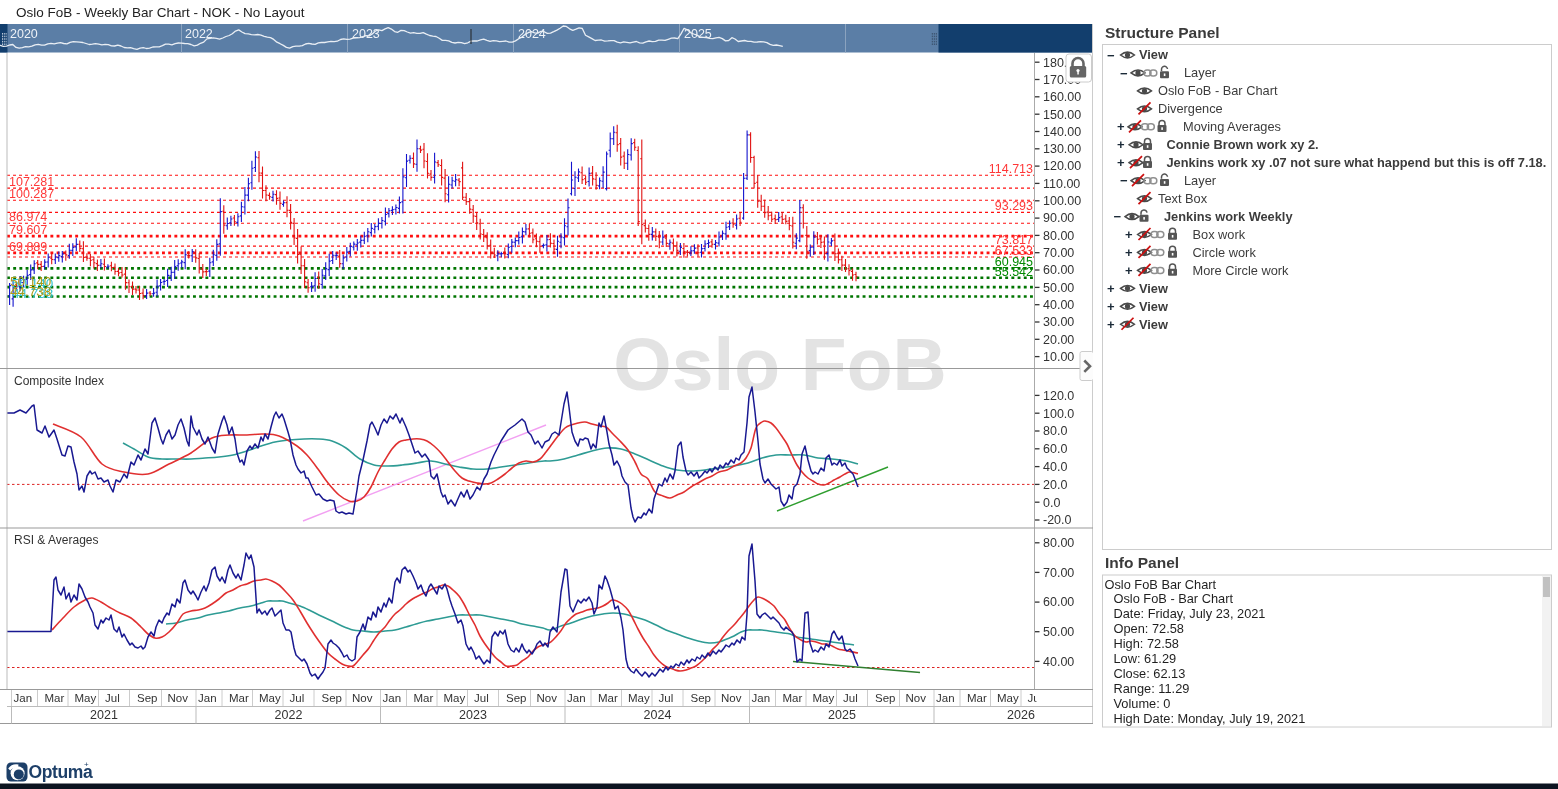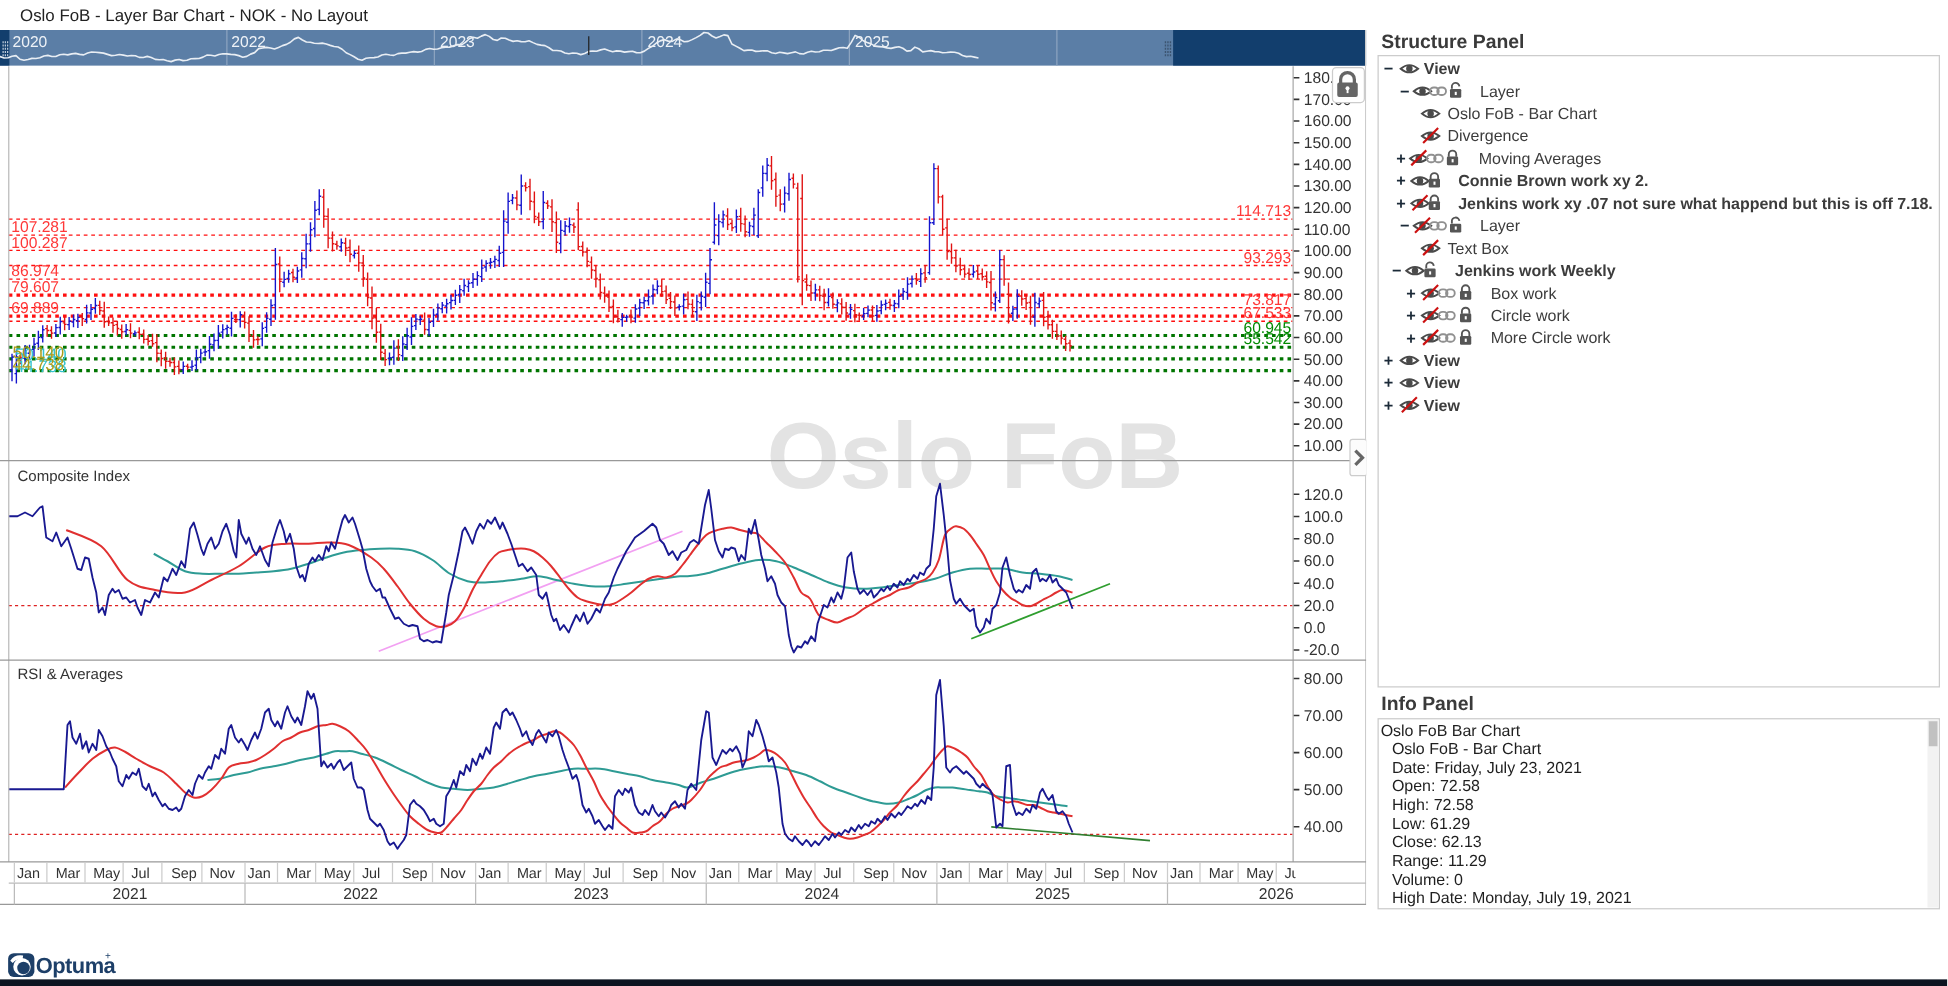--- a/index.html
+++ b/index.html
@@ -1,17 +1,17 @@
 <!DOCTYPE html>
 <html><head><meta charset="utf-8"><style>
 html,body{margin:0;padding:0;width:1558px;height:789px;background:#fff;overflow:hidden}
 body{font-family:"Liberation Sans",sans-serif;position:relative}
 #title{position:absolute;left:16px;top:5px;font-size:13.5px;color:#222}
 </style></head><body>
-<div id="title">Oslo FoB - Layer Bar Chart - NOK - No Layout</div>
+<div id="title">Oslo FoB - Weekly Bar Chart - NOK - No Layout</div>
 <svg width="1093" height="724" viewBox="0 0 1093 724" style="position:absolute;left:0;top:0" font-family="Liberation Sans, sans-serif">
     <defs>
       <clipPath id="axclip">
         <rect x="0" y="689" width="1036.5" height="35"></rect>
       </clipPath>
     </defs>
     <text x="780" y="390" font-size="75" font-weight="bold" fill="#e3e3e3" text-anchor="middle" font-family="Liberation Sans, sans-serif">Oslo FoB</text>
     <rect x="0" y="24" width="1093" height="28.5" fill="#5b7ea6"></rect>
     <rect x="938.5" y="24" width="154.5" height="28.5" fill="#123e6d"></rect>
     <rect x="0" y="24" width="7.5" height="28.5" fill="#123e6d"></rect>

